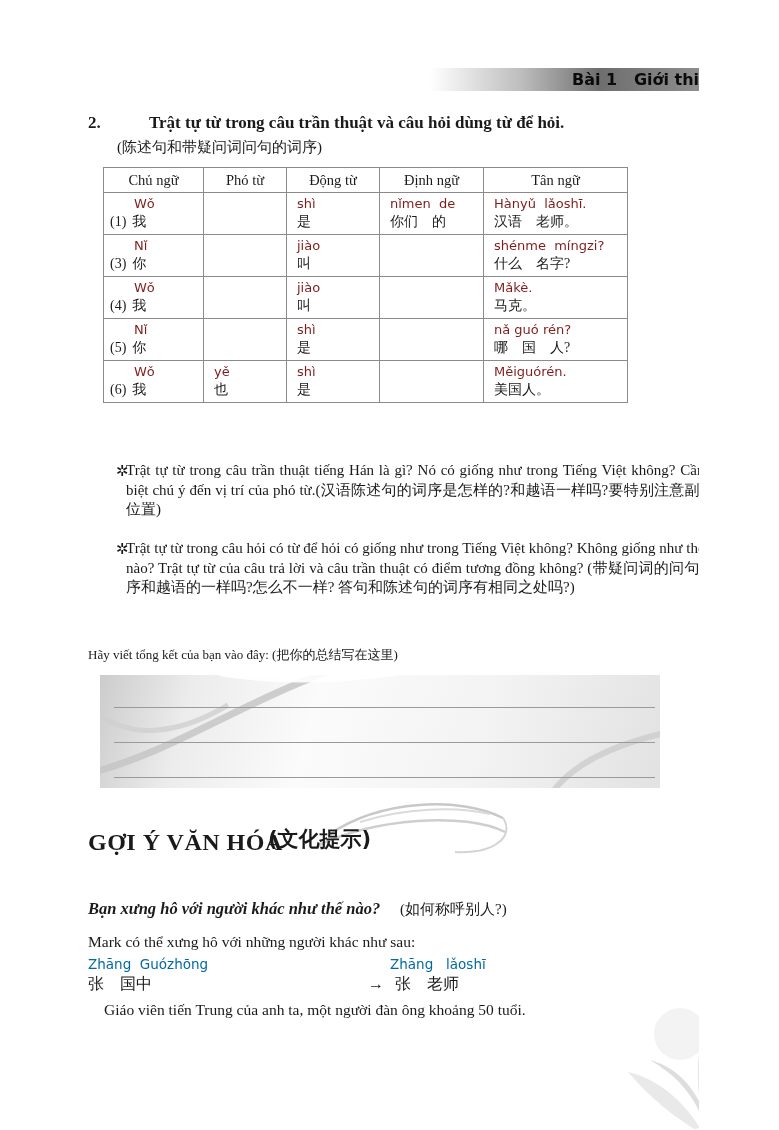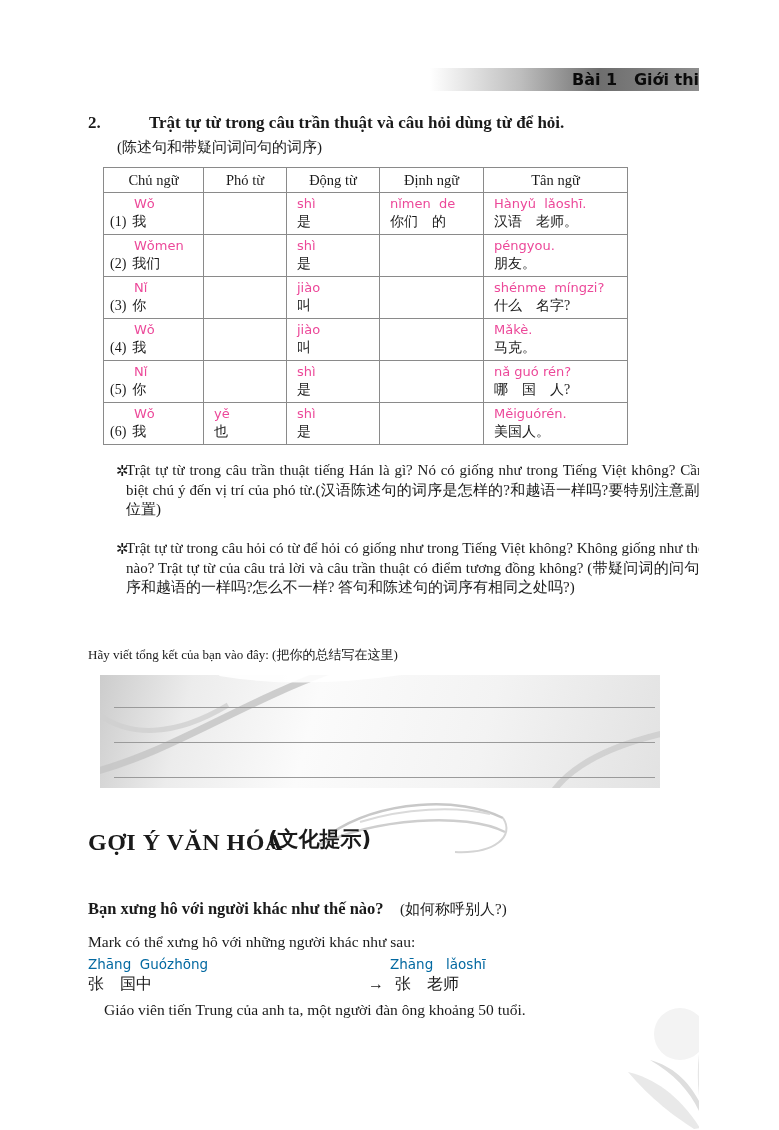--- a/index.html
+++ b/index.html
@@ -18,21 +18,21 @@
   .sec-num{left:88px;top:113px;font-size:17px;font-weight:bold;}
   .sec-title{left:117px;top:113px;width:560px;font-size:17px;font-weight:bold;margin-left:32px;}
   .sec-sub{left:117px;top:138px;font-size:15px;}
 
   
   .gramtable{position:absolute;left:103px;top:167px;border-collapse:collapse;table-layout:fixed;}
   .gramtable th,.gramtable td{border:1px solid #8a8a8a;padding:0;margin:16px;}
   .gramtable th{height:24px;font-size:14.5px;font-weight:normal;text-align:center;
                 font-family:"Liberation Serif","DejaVu Serif",serif;}
   .gramtable td{height:41px;vertical-align:top;}
-  .py{font-family:"DejaVu Sans","Liberation Sans",sans-serif;font-size:13px;color:#ec4899;
+  .py{font-family:"DejaVu Sans","Liberation Sans",sans-serif;font-size:13px;color:#7f1d1d;
       padding:2px 0 0 10px;white-space:pre;line-height:17px;}
   .py.c1{padding-left:30px;}
   .cnline{font-size:14px;padding-left:10px;white-space:pre;line-height:19px;}
   .cnline.c1{padding-left:6px;}
   .num{font-family:"Liberation Serif","DejaVu Serif",serif;font-size:14px;padding-right:6px;}
 
   
   .bullet{left:116px;width:614px;font-size:15px;line-height:19.5px;}
   .bullet .mark{position:absolute;left:0;top:1px;font-family:"DejaVu Sans",sans-serif;
                 font-size:15px;font-weight:bold;}
@@ -44,21 +44,21 @@
 
   
   .writebox{left:100px;top:675px;width:560px;height:113px;
             background:linear-gradient(105deg,#cccccc 0%,#ececec 16%,#fbfbfb 38%,#f3f3f3 68%,#e2e2e2 100%);}
   .wline{position:absolute;left:14px;width:541px;border-top:1px solid #9a9a9a;height:0;}
 
   
   .cul-head{left:88px;top:829px;font-size:24px;font-weight:bold;letter-spacing:.5px;}
   .cul-head-cn{left:268px;top:825px;font-size:21px;font-weight:bold;
                font-family:"DejaVu Sans","Liberation Sans",sans-serif;}
-  .cul-q{left:88px;top:899px;font-size:16.5px;font-weight:bold;}
+  .cul-q{left:88px;top:899px;font-size:16.5px;font-weight:bold;font-style:italic;}
   .cul-q-cn{left:400px;top:900px;font-size:15px;font-weight:normal;font-style:normal;}
   .cul-intro{left:88px;top:933px;font-size:15.5px;text-align:center;}
   .npy{font-family:"DejaVu Sans","Liberation Sans",sans-serif;font-size:13.5px;color:#0369a1;}
   .ncn{font-size:16px;}
   .caption{left:88px;top:1001px;font-size:15.5px;margin-left:16px;}
 
   .pagenum{left:691px;top:1035px;font-size:17px;font-weight:bold;z-index:5;margin-left:12px;}
 
   svg{display:block;}
 </style>
@@ -106,42 +106,20 @@
       <td>
         <div class="py">nǐmen  de</div>
         <div class="cnline">你们　的</div>
       </td>
       <td>
         <div class="py">Hànyǔ  lǎoshī.</div>
         <div class="cnline">汉语　老师。</div>
       </td>
     </tr>
 
-    <tr>
-      <td>
-        <div class="py c1">Wǒmen</div>
-        <div class="cnline c1"><span class="num">(2)</span><span>我们</span></div>
-      </td>
-      <td>
-        <div class="py"></div>
-        <div class="cnline"></div>
-      </td>
-      <td>
-        <div class="py">shì</div>
-        <div class="cnline">是</div>
-      </td>
-      <td>
-        <div class="py"></div>
-        <div class="cnline"></div>
-      </td>
-      <td>
-        <div class="py">péngyou.</div>
-        <div class="cnline">朋友。</div>
-      </td>
-    </tr>
 
     <tr>
       <td>
         <div class="py c1">Nǐ</div>
         <div class="cnline c1"><span class="num">(3)</span><span>你</span></div>
       </td>
       <td>
         <div class="py"></div>
         <div class="cnline"></div>
       </td>

